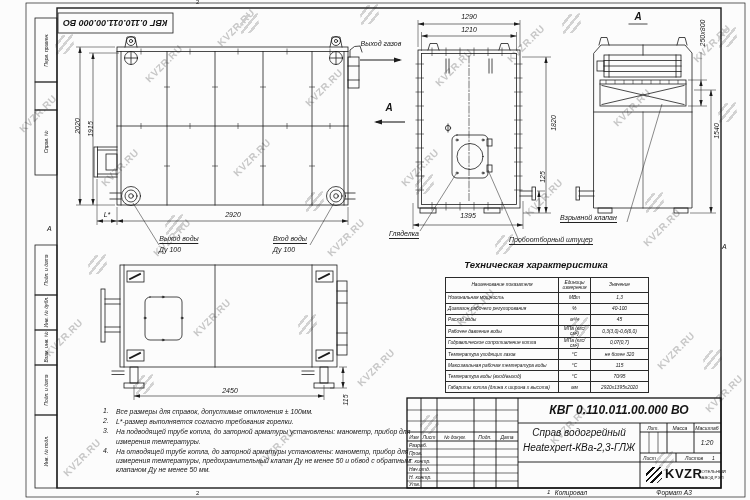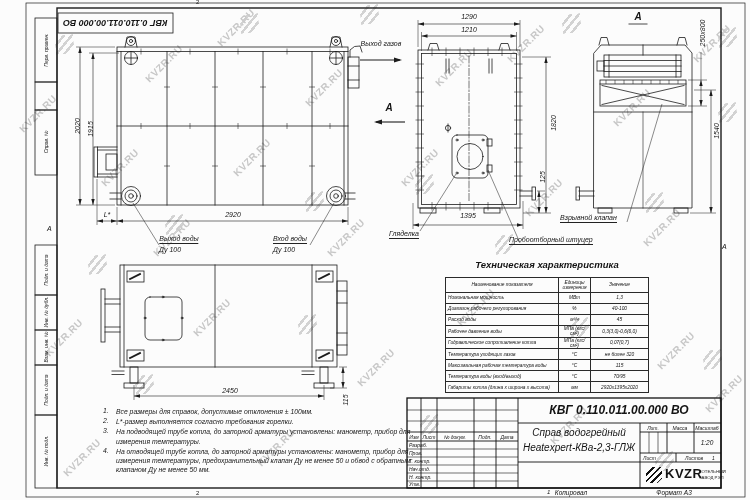--- a/index.html
+++ b/index.html
@@ -466,21 +466,21 @@
       <div class="note-row">
         <span class="note-num">3.</span>
         <span class="note-txt">На подводящей трубе котла, до запорной арматуры установлены: манометр, прибор для измерения температуры.</span>
       </div>
       <div class="note-row">
         <span class="note-num">4.</span>
         <span class="note-txt">На отводящей трубе котла, до запорной арматуры установлены: манометр, прибор для измерения температуры, предохранительный клапан Ду не менее 50 и обвод с обратным клапаном Ду не менее 50 мм.</span>
       </div>
     </div>
 
-  <span class="t f95 sb ctr" style="left:547px;top:259px;">Техническая характеристика</span>
+  <span class="t f95 sb ctr" style="left:536px;top:259px;">Техническая характеристика</span>
   <table id="tech-table">
     <colgroup>
         <col style="width:113px">
         <col style="width:32px">
         <col style="width:58px">
       </colgroup>
     <thead>
       <tr>
         <th>Наименование показателя</th>
         <th>Единицы измерения</th>

